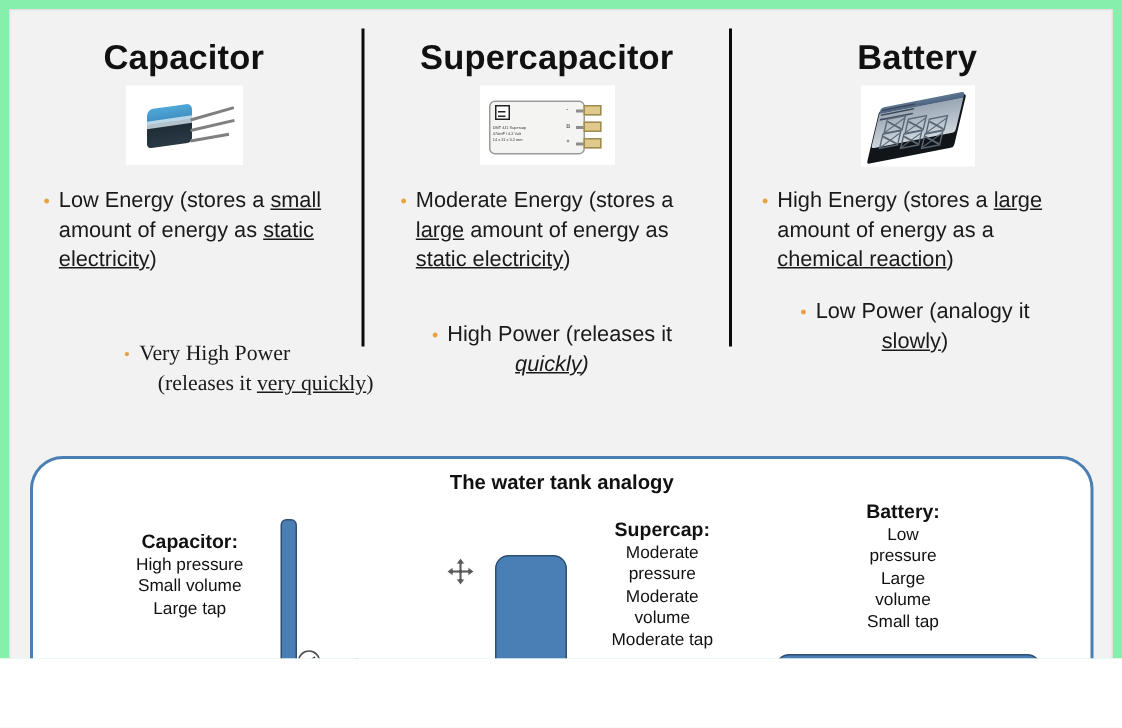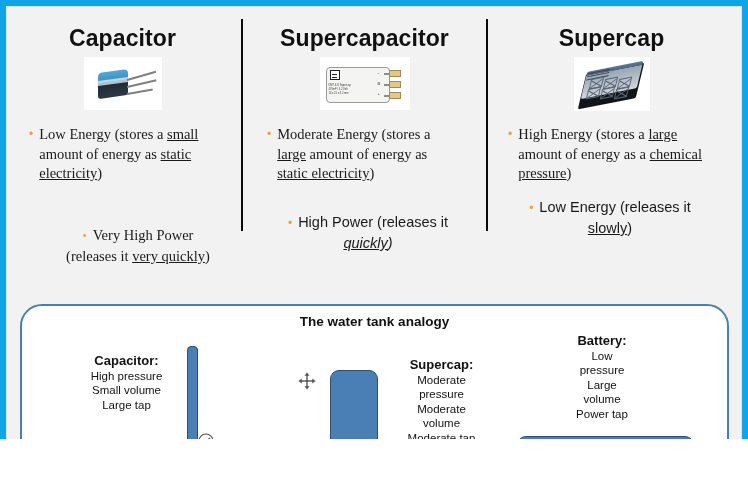--- a/index.html
+++ b/index.html
@@ -4,21 +4,21 @@
 <style>
   html, body {
     margin: 0;
     padding: 0;
     background: #ffffff;
   }
   #slide {
     position: relative;
     width: 748px;
     height: 439px;
-    background: #0ea5e9;
+    background: #86efac;
     overflow: hidden;
     font-family: "Liberation Sans", sans-serif;
     box-sizing: border-box;
   }
   #slide-inner {
     position: absolute;
     left: 6px;
     top: 6px;
     width: 736px;
     height: 473px;
@@ -202,21 +202,20 @@
   }
   .bul-dot {
     color: #e8a33d;
     font-size: 12px;
     line-height: 19px;
     flex: 0 0 auto;
     margin-right: 6px;
   }
   .bul-txt {
     line-height: 19.5px;
-    font-family: Liberation Serif, serif;
   }
   .u { text-decoration: underline; }
 
   .center-bul {
     text-align: center;
   }
 
   
   #tankbox {
     position: absolute;
@@ -291,21 +290,21 @@
           <span class="bul-txt">
             <span>Low Energy (stores a </span><span class="u">small</span><span> amount of energy as </span><span class="u">static electricity</span><span>)</span>
           </span>
         </div>
       </div>
 
       <div class="bullet-block center-bul" style="left:20px; top:220px; width:222px; font-size:14.5px;font-family:Liberation Serif, serif;">
         <div>
           <span class="bul-dot">•</span><span>Very High Power</span>
         </div>
-        <div style="line-height:20px;">
+        <div style="line-height:20px;text-align:right;">
           <span>(releases it </span><span class="u">very quickly</span><span>)</span>
         </div>
       </div>
     </div>
 
     <div class="divider" style="left:234px; top:12px; height:212px;"></div>
 
     <div class="col" style="left:242px; width:231px; height:258px;">
       <div class="col-title" style="font-size:23px; padding-top:18px;">Supercapacitor</div>
 
@@ -341,46 +340,46 @@
         </div>
         <div style="line-height:20px;font-style:italic;">
           <span></span><span class="u">quickly</span><span>)</span>
         </div>
       </div>
     </div>
 
     <div class="divider" style="left:479px; top:12px; height:212px;"></div>
 
     <div class="col" style="left:487px; width:235px; height:258px;">
-      <div class="col-title" style="font-size:23px; padding-top:18px;">Supercap</div>
+      <div class="col-title" style="font-size:23px; padding-top:18px;">Battery</div>
 
       <div class="thumb" style="width:76px; height:54px; margin-top:5px;">
         <div class="bat-shape"></div>
         <div class="bat-top"></div>
         <div class="bat-label"></div>
         <div class="bat-cell" style="left:16px; top:21px;"></div>
         <div class="bat-cell" style="left:30px; top:21px;"></div>
         <div class="bat-cell" style="left:44px; top:21px;"></div>
         <div class="bat-cell" style="left:13px; top:31px;"></div>
         <div class="bat-cell" style="left:27px; top:31px;"></div>
         <div class="bat-cell" style="left:41px; top:31px;"></div>
       </div>
 
       <div class="bullet-block" style="left:14px; top:118px; width:205px; font-size:14.5px;">
         <div class="bul">
           <span class="bul-dot">•</span>
           <span class="bul-txt">
-            <span>High Energy (stores a </span><span class="u">large</span><span> amount of energy as a </span><span class="u">chemical pressure</span><span>)</span>
+            <span>High Energy (stores a </span><span class="u">large</span><span> amount of energy as a </span><span class="u">chemical reaction</span><span>)</span>
           </span>
         </div>
       </div>
 
       <div class="bullet-block center-bul" style="left:10px; top:192px; width:212px; font-size:14.5px;">
         <div>
-          <span class="bul-dot">•</span><span>Low Energy (releases it</span>
+          <span class="bul-dot">•</span><span>Low Power (analogy it</span>
         </div>
         <div style="line-height:20px;">
           <span></span><span class="u">slowly</span><span>)</span>
         </div>
       </div>
     </div>
 
     <div id="tankbox">
 
       <div id="tank-title">The water tank analogy</div>
@@ -414,21 +413,21 @@
           <rect x="33" y="34" width="22" height="12" rx="5"></rect>
           <path d="M38 34 L44 18 L50 34 Z"></path>
           <line x1="44" y1="18" x2="44" y2="8"></line>
           <line x1="36" y1="9" x2="52" y2="9"></line>
           <line x1="55" y1="40.5" x2="62" y2="40.5"></line>
         </g>
       </svg>
 
       <div class="tank" style="left:308px; top:64px; width:46px; height:119px; border-radius:9px;"></div>
 
-      <div class="tank-label" style="left:362px; top:52px; width:115px;">
+      <div class="tank-label" style="left:362px; top:40px; width:115px;">
         <b>Supercap:</b><br>
         <span>Moderate</span><br>
         <span>pressure</span><br>
         <span>Moderate</span><br>
         <span>volume</span><br>
         <span>Moderate tap</span>
       </div>
 
       <svg class="valve-svg" style="left:352px; top:136px;" width="50" height="42" viewBox="0 0 62 52">
         <g stroke="#4f4f4f" stroke-width="1.3" fill="#ffffff">
@@ -447,21 +446,21 @@
           <line x1="55" y1="40.5" x2="62" y2="40.5"></line>
         </g>
       </svg>
 
       <div class="tank-label" style="left:525px; top:28px; width:110px;">
         <b>Battery:</b><br>
         <span>Low</span><br>
         <span>pressure</span><br>
         <span>Large</span><br>
         <span>volume</span><br>
-        <span>Power tap</span>
+        <span>Small tap</span>
       </div>
 
       <div class="tank" style="left:495px; top:130px; width:175px; height:53px; border-radius:9px;"></div>
 
       <svg class="valve-svg" style="left:668px; top:146px;" width="34" height="29" viewBox="0 0 62 52">
         <g stroke="#4f4f4f" stroke-width="1.8" fill="#ffffff">
           <circle cx="12" cy="10" r="7"></circle>
           <line x1="8" y1="13" x2="16" y2="7"></line>
           <rect x="10" y="17" width="4" height="5"></rect>
           <rect x="8.5" y="22" width="7" height="4"></rect>

